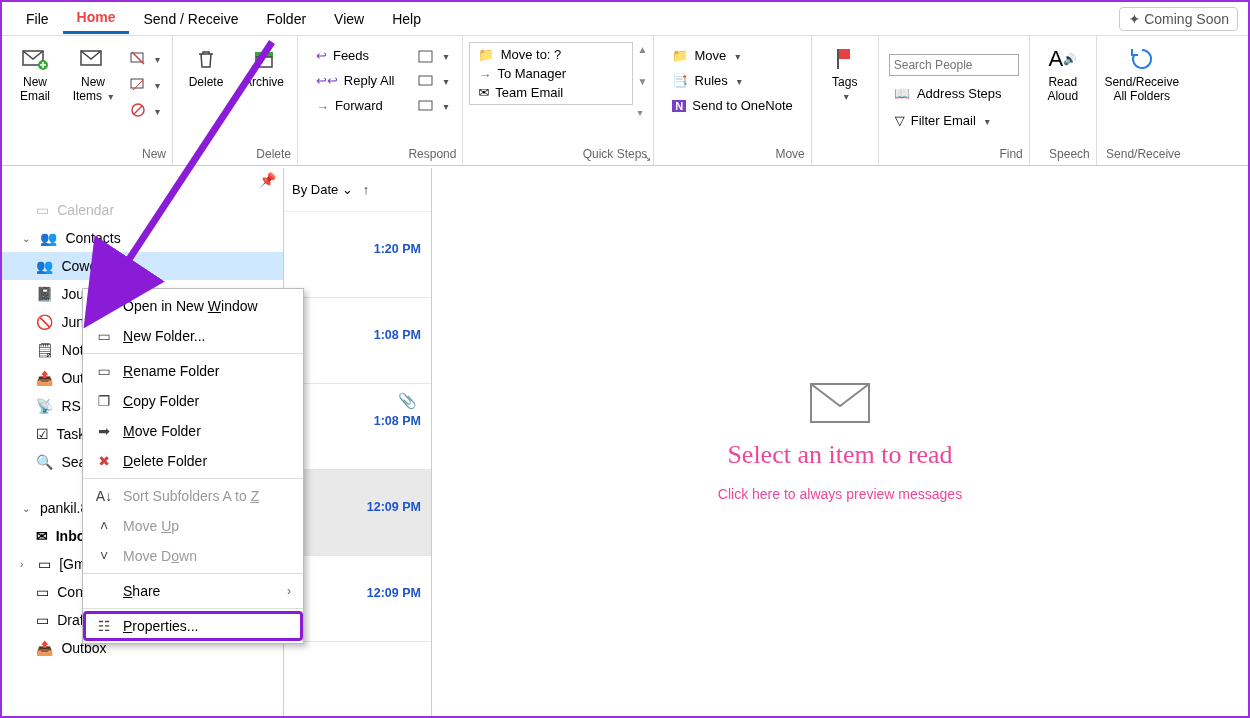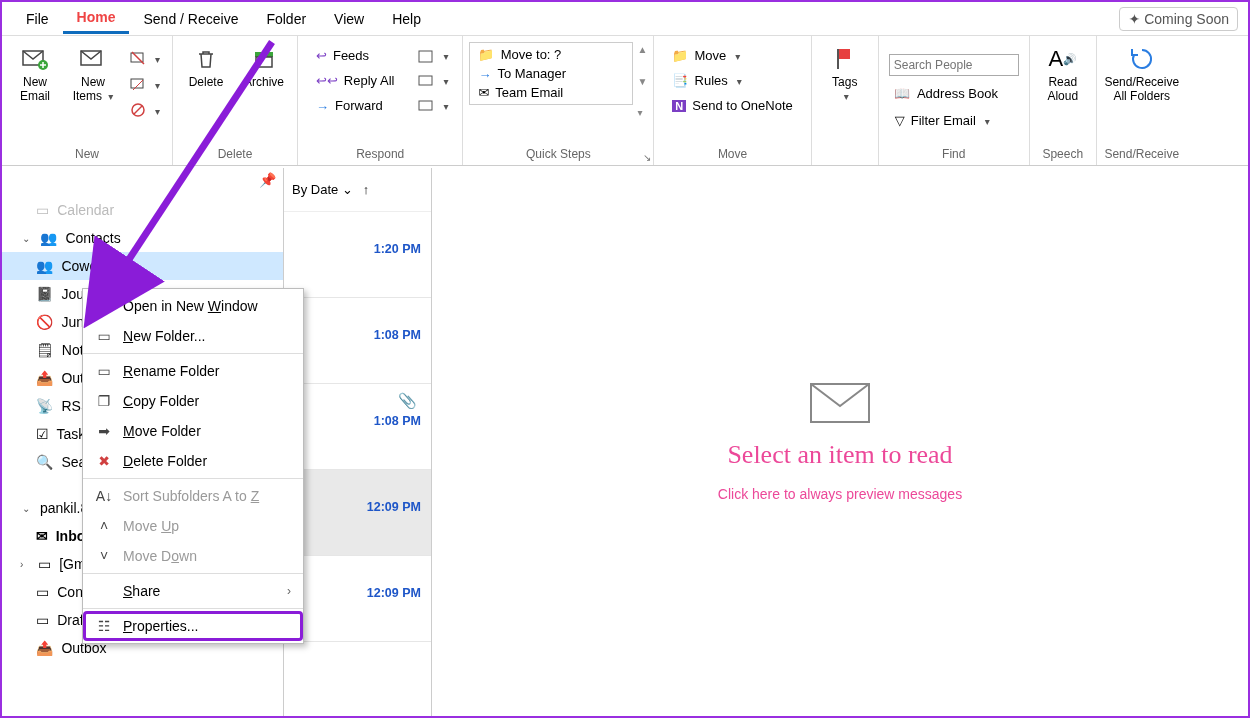--- a/index.html
+++ b/index.html
@@ -9,21 +9,21 @@
 
 .menubar { display: flex; align-items: center; height: 34px; padding: 0 10px; border-bottom: 1px solid #ddd; font-size: 14px; }
 .menubar .tab { padding: 6px 14px; cursor: pointer; }
 .menubar .tab.active { color: #ef4444; border-bottom: 3px solid #0f6cbd; font-weight: 600; }
 .coming { margin-left: auto; display: flex; align-items: center; gap: 4px; color: #555; border:1px solid #ccc; padding:3px 8px; border-radius:4px;}
 
 
 .ribbon { display: flex; height: 130px; border-bottom: 1px solid #ccc; background: #fff; }
 .rgroup { display: flex; flex-direction: column; border-right: 1px solid #ddd; padding: 2px 6px 0 6px; }
 .rgroup .body { flex: 1; display: flex; align-items: flex-start; gap: 4px; padding-top:4px;}
-.rgroup .label { text-align: center; font-size: 12px; color: #666; padding: 2px 0 4px; }
+.rgroup .label { text-align: right; font-size: 12px; color: #666; padding: 2px 0 4px; }
 .bigbtn { display: flex; flex-direction: column; align-items: center; justify-content: flex-start; width: 54px; padding: 4px 2px; font-size: 12px; line-height: 1.15; cursor: pointer; text-align:center; gap:4px;}
 .bigbtn.wide { width: 78px; }
 .vcol { display: flex; flex-direction: column; gap: 6px; }
 .smallbtn { display: flex; align-items: center; gap: 6px; font-size: 13px; padding: 2px 6px; cursor: pointer; white-space: nowrap; }
 .dialog-launcher { position:relative; }
 .dialog-launcher::after{content:"↘"; position:absolute; right:2px; bottom:2px; font-size:10px; color:#777;}
 .searchppl { width:130px; height:22px; border:1px solid #aaa; padding:0 4px; font-size:12px;margin-top:8px; }
 .ico { width:26px; height:26px; display:inline-flex; align-items:center; justify-content:center;}
 
 
@@ -258,21 +258,21 @@
     </div>
     <div class="label"></div>
   </div>
 
   <div class="rgroup">
     <div class="body">
       <div class="vcol" style="padding:4px 4px; gap:8px;">
         <input class="searchppl" placeholder="Search People" style="">
         <span class="smallbtn">
             <span>📖</span>
-            <span>Address Book</span>
+            <span>Address Steps</span>
           </span>
         <span class="smallbtn">
             <span>▽</span>
             <span>Filter Email</span>
             <span class="chevdown"></span>
           </span>
       </div>
     </div>
     <div class="label">Find</div>
   </div>

